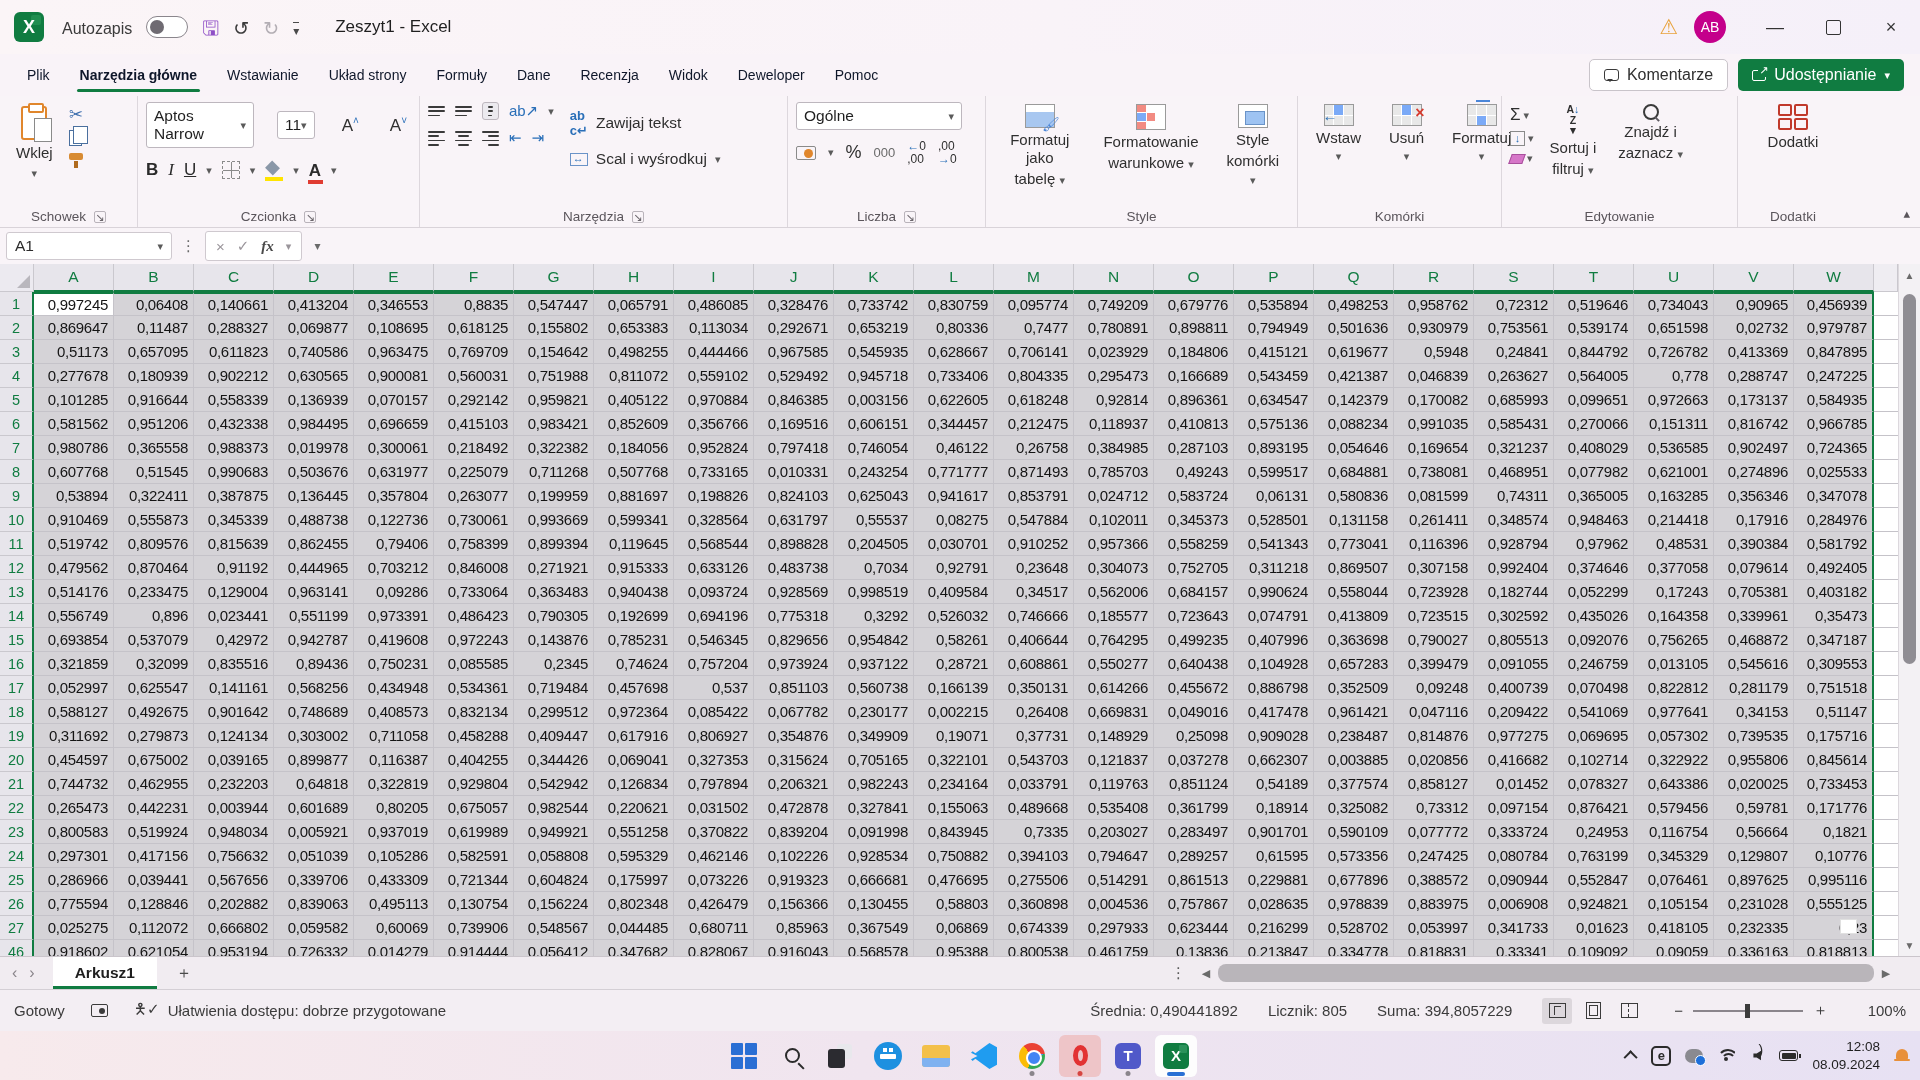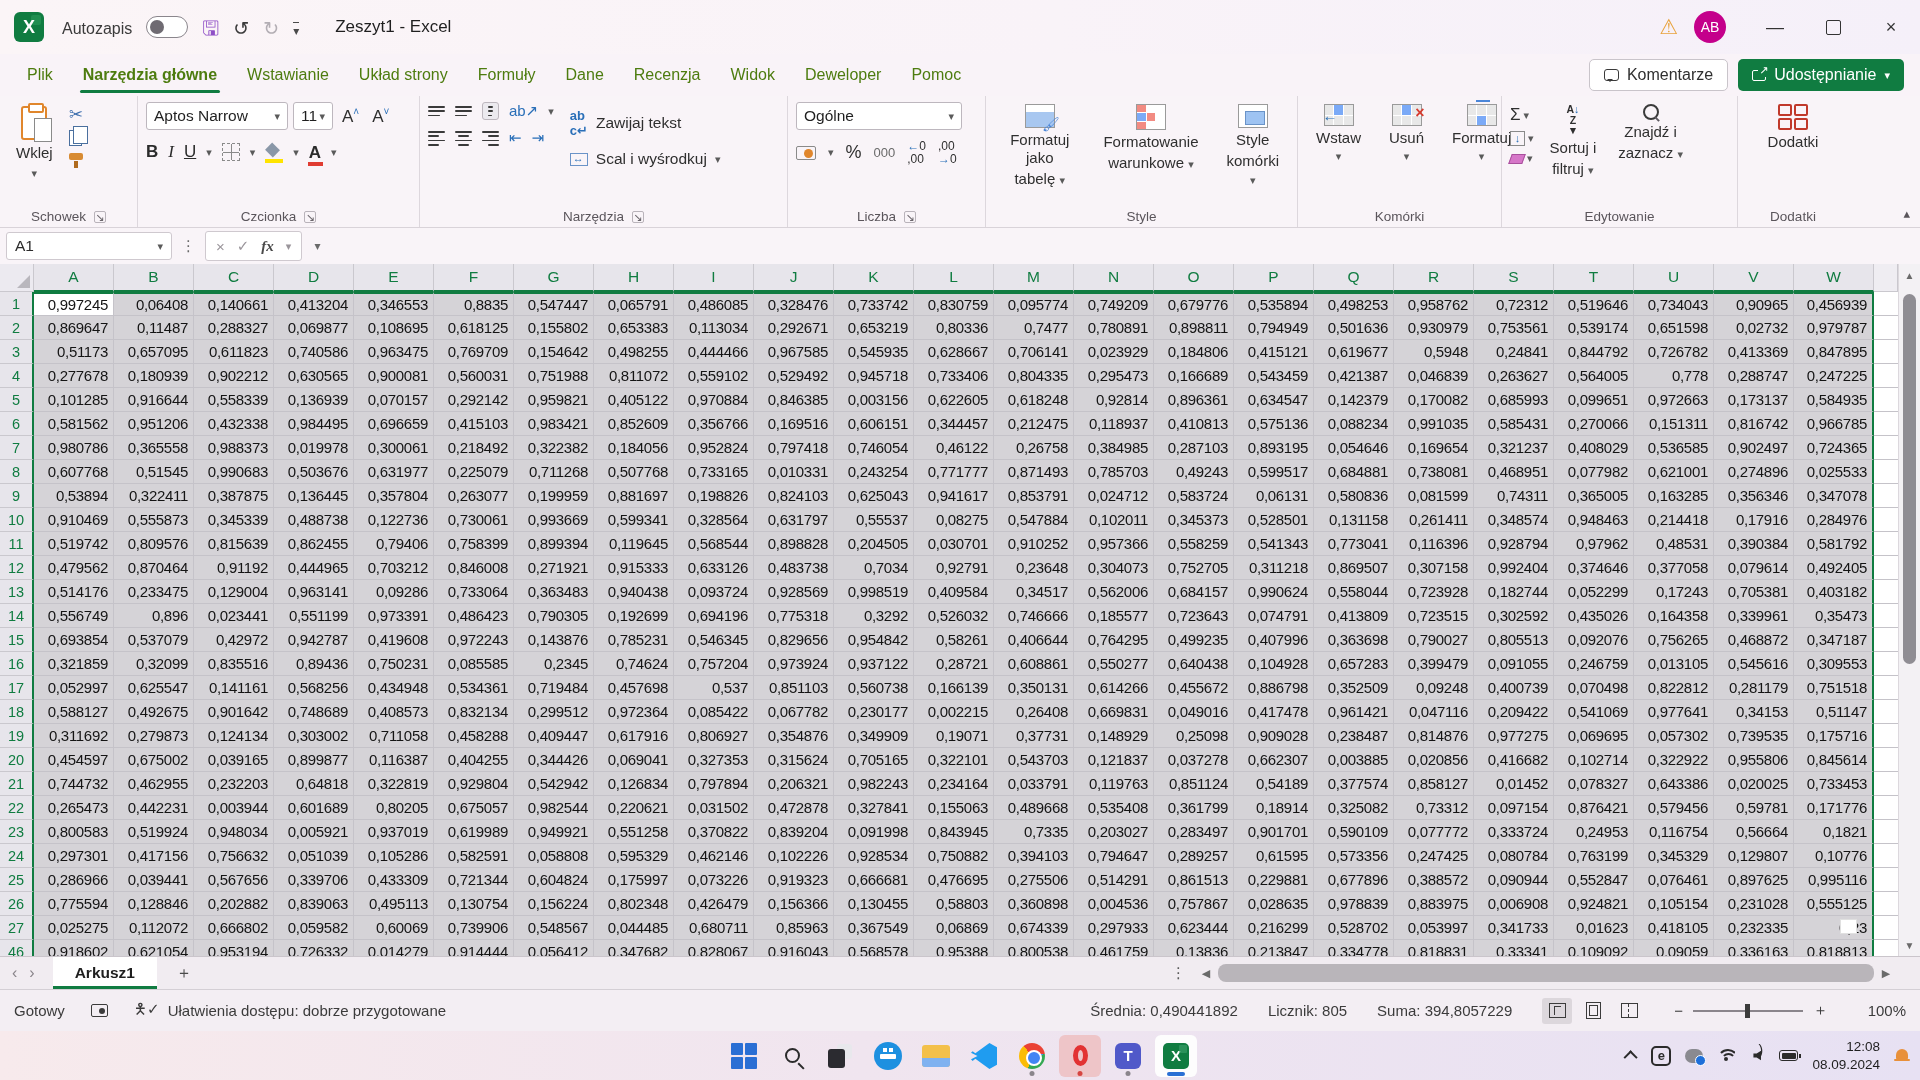--- a/index.html
+++ b/index.html
@@ -31,21 +31,21 @@
   .i-mag:after{content:"";position:absolute;width:2px;height:6px;background:#5e5960;left:11px;top:10px;transform:rotate(-45deg)}
   .tb-right{margin-left:auto;display:flex;align-items:center;height:100%}
   .warn{color:#e8a33d;font-size:21px;margin-right:16px}
   .avatar{width:32px;height:32px;border-radius:50%;background:#c4008b;color:#fff;font-size:14px;
           display:flex;align-items:center;justify-content:center;margin-right:20px}
   .winbtn{width:58px;height:100%;display:flex;align-items:center;justify-content:center;font-size:18px;color:#333}
   .winbtn.max i{width:13px;height:13px;border:1.5px solid #333;border-radius:2px;display:block}
 
   
   #tabrow{top:54px;height:42px;display:flex;align-items:center;padding-left:12px;background:#f9f3f8}
-  .rtab{padding:9px 15px;font-size:16px;color:#4d7c0f;position:relative;white-space:nowrap}
+  .rtab{padding:9px 15px;font-size:14px;color:#0f172a;position:relative;white-space:nowrap}
   .rtab.active{font-weight:bold}
   .rtab.active:after{content:"";position:absolute;left:12px;right:12px;bottom:0;height:3px;background:#107C41;border-radius:2px}
   .tabs-right{margin-left:auto;display:flex;align-items:center;gap:10px;padding-right:16px}
   .btn-comments{display:flex;align-items:center;gap:8px;background:#fff;border:1px solid #c9c4ca;border-radius:5px;
                 padding:6px 14px;font-size:16px;color:#2f2f2f}
   .i-bubble{width:15px;height:12px;border:1.7px solid #3a3a3a;border-radius:3px;position:relative}
   .i-bubble:after{content:"";position:absolute;left:2px;bottom:-5px;border:3px solid transparent;border-top-color:#3a3a3a}
   .btn-share{display:flex;align-items:center;gap:8px;background:#107C41;color:#fff;border-radius:5px;
              padding:7px 14px;font-size:16px}
   .i-share{width:14px;height:11px;border:1.6px solid #fff;border-radius:2px;position:relative}
@@ -65,21 +65,21 @@
   .i-clip{width:26px;height:34px;border:2px solid #e0862c;border-radius:3px;position:relative;background:#fff}
   .i-clip:before{content:"";position:absolute;left:5px;top:-5px;width:12px;height:6px;background:#fff;border:2px solid #e0862c;border-radius:2px}
   .i-clip:after{content:"";position:absolute;right:-7px;bottom:-4px;width:16px;height:22px;background:#fff;border:1.5px solid #8a8a8a}
   .smallcol{display:flex;flex-direction:column;gap:7px;padding-top:4px}
   .sic{font-size:17px;color:#3f6fae;line-height:1}
   .i-copy{width:13px;height:16px;border:1.6px solid #4a6f9e;background:#fff;position:relative;display:inline-block}
   .i-copy:before{content:"";position:absolute;left:3px;top:-5px;width:13px;height:16px;border:1.6px solid #4a6f9e;background:#fff}
   .i-brush{width:16px;height:14px;position:relative;display:inline-block}
   .i-brush:before{content:"";position:absolute;left:0;top:0;width:14px;height:7px;background:#d88b33;border-radius:2px}
   .i-brush:after{content:"";position:absolute;left:5px;top:8px;width:4px;height:7px;background:#b06a1e}
-  .fontrow{display:flex;gap:5px;align-items:center}
+  .fontrow{display:flex;gap:23px;align-items:center}
   .selbox{background:#fff;border:1px solid #bdb7be;border-radius:3px;display:flex;align-items:center;
           justify-content:space-between;padding:4px 7px;font-size:15.5px;color:#1f1f1f}
   .f-name{width:142px}.f-size{width:40px}
   .aa{font-size:17px;color:#2f2f2f;padding:2px 4px;position:relative}
   .aa sup{font-size:10px;color:#2a6fb8}
   .fmtrow{display:flex;align-items:center;gap:10px;margin-top:12px;font-size:17px}
   .bld{font-weight:bold}.itl{font-style:italic;font-family:"Liberation Serif",serif}.und{text-decoration:underline}
   .i-borders{width:18px;height:18px;border:1px dashed #8a8a8a;position:relative;display:inline-block}
   .i-borders:before{content:"";position:absolute;left:8px;top:0;bottom:0;width:1px;background:#8a8a8a}
   .i-borders:after{content:"";position:absolute;top:8px;left:0;right:0;height:1px;background:#8a8a8a}

